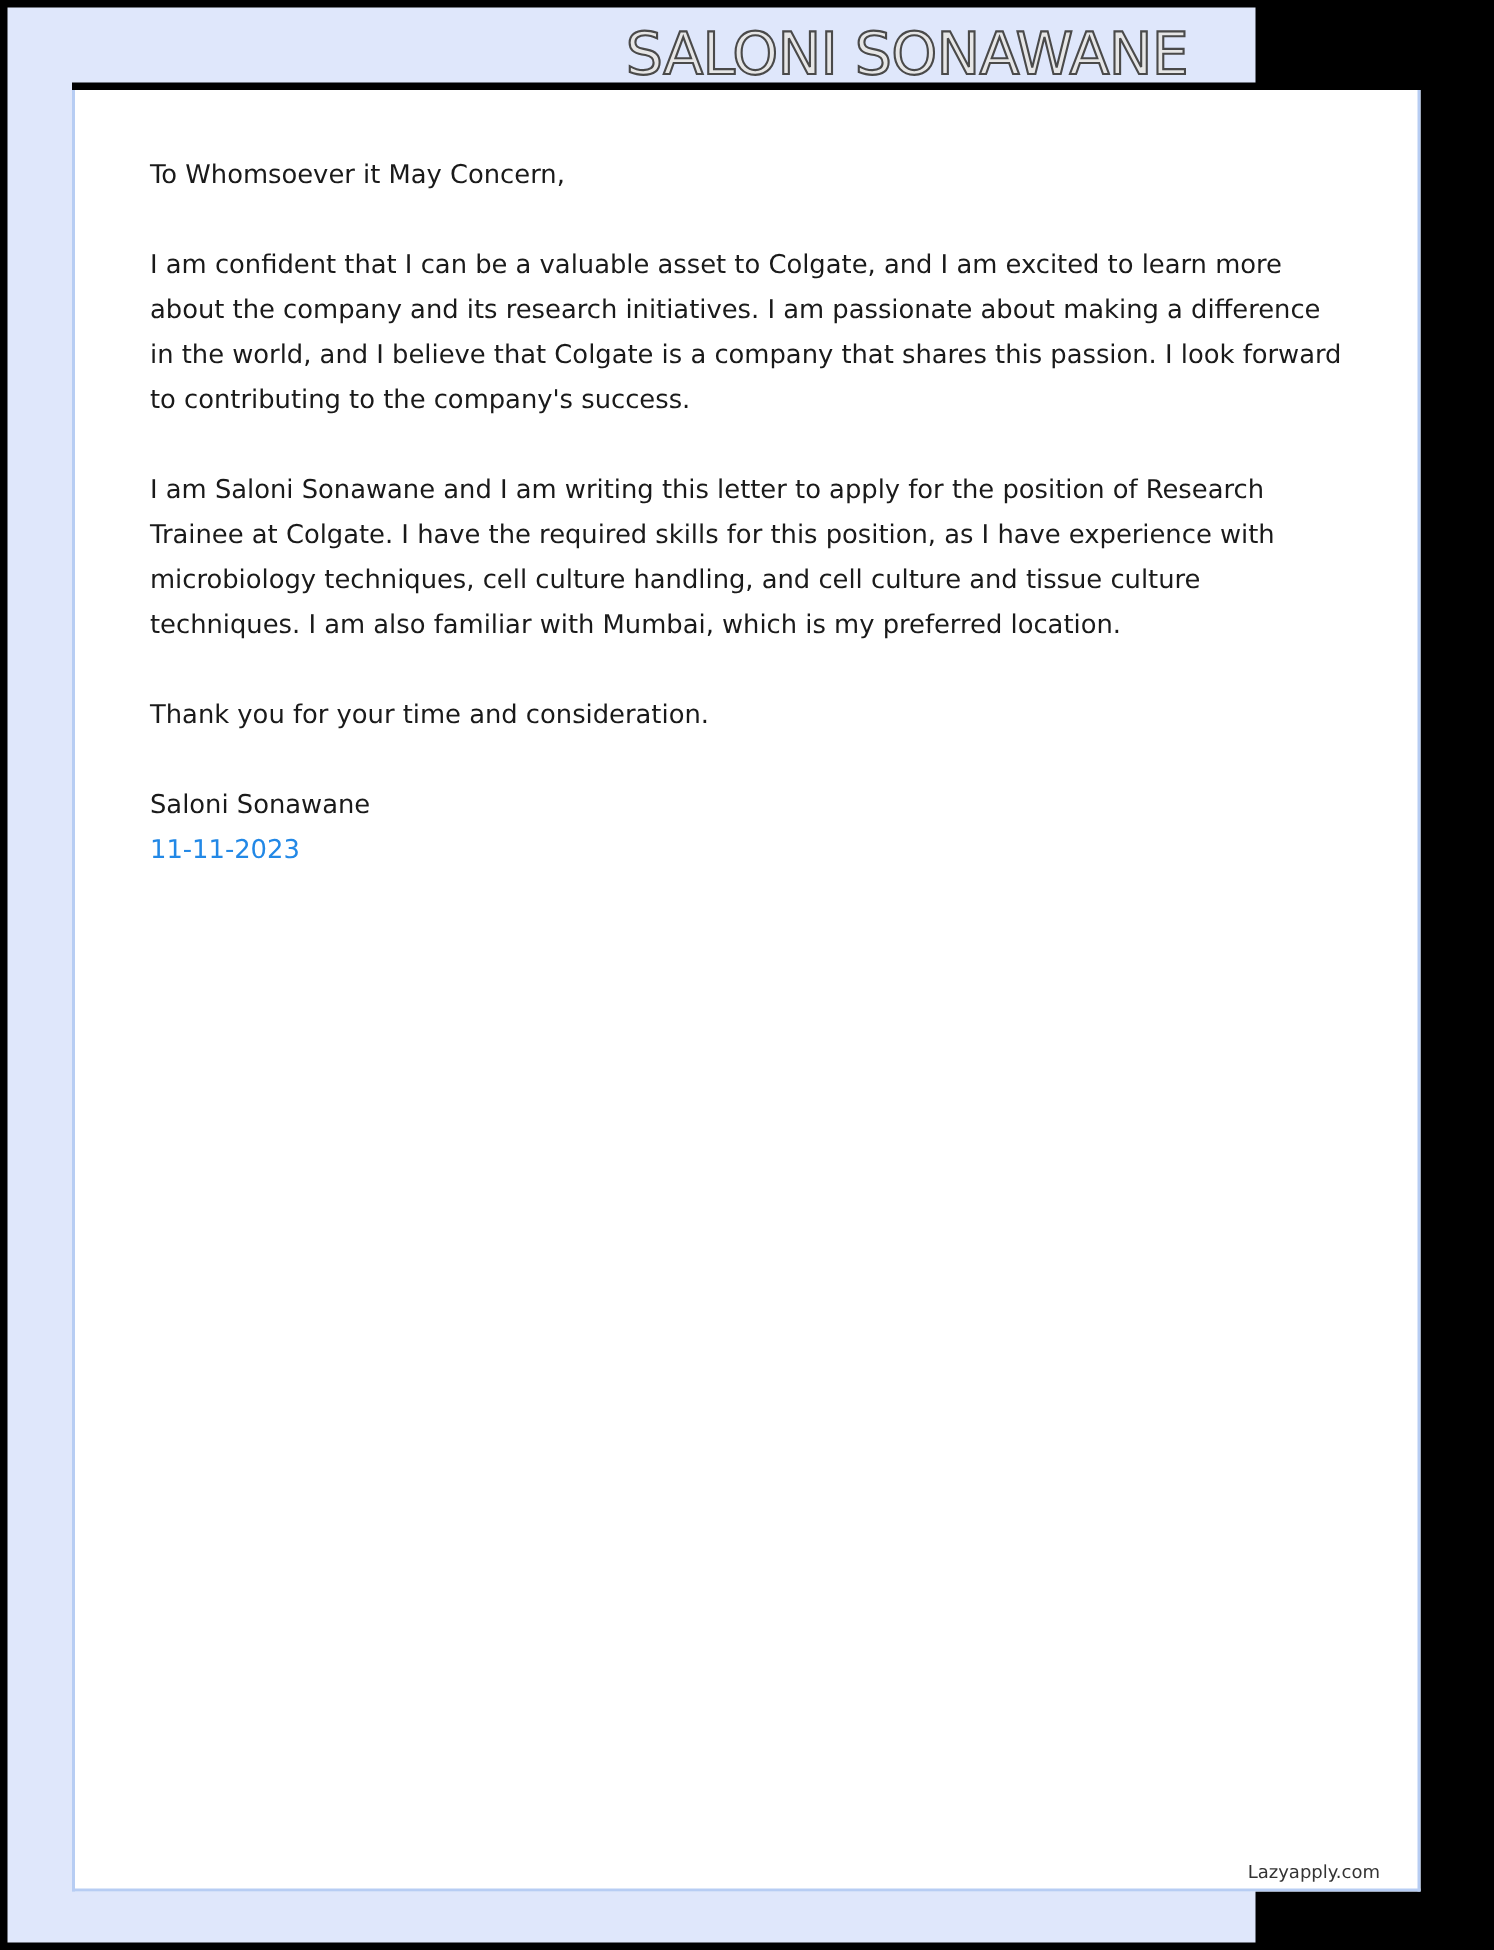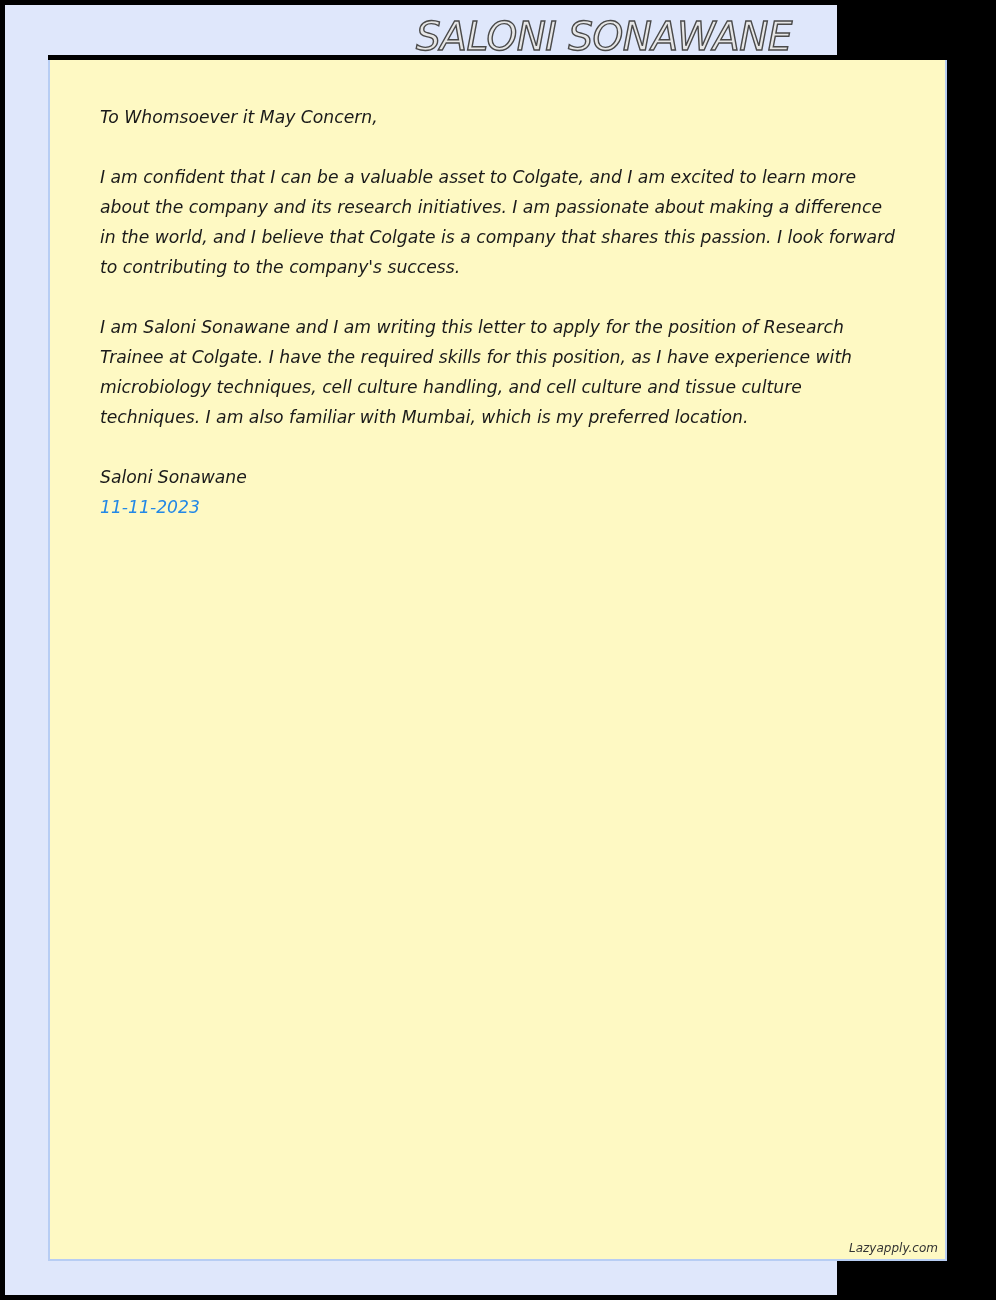--- a/index.html
+++ b/index.html
@@ -14,21 +14,20 @@
       overflow: hidden;
       font-family: "DejaVu Sans", sans-serif;
     }
     .page {
       position: absolute;
       left: 5px;
       top: 5px;
       width: 832px;
       height: 1290px;
       background: #dfe7fb;
-      font-style: italic;
     }
     .name-header {
       position: absolute;
       right: 45px;
       top: 8px;
       font-family: "DejaVu Sans", sans-serif;
       font-size: 39px;
       line-height: 48px;
       letter-spacing: -0.5px;
       color: #e6e6e6;
@@ -44,21 +43,21 @@
       width: 900px;
       height: 5px;
       background: #000000;
     }
     .card {
       position: absolute;
       left: 43px;
       top: 55px;
       width: 895px;
       height: 1199px;
-      background: #fef9c3;
+      background: #ffffff;
       border-left: 2px solid #b7cdf3;
       border-right: 2px solid #b7cdf3;
       border-bottom: 2px solid #b7cdf3;
     }
     .letter {
       position: absolute;
       left: 50px;
       top: 42px;
       width: 800px;
       font-size: 17.2px;
@@ -70,37 +69,38 @@
     }
     .letter .signature {
       margin: 0;
     }
     .letter .date {
       margin: 0;
       color: #2288e6;
     }
     .watermark {
       position: absolute;
-      right: 7px;
+      right: 25px;
       bottom: 3px;
       font-size: 12px;
       line-height: 16px;
       color: #333333;
       margin-top: 20px;
     }
   </style>
 </head>
 <body>
 
 <div class="page">
   <h1 class="name-header">SALONI SONAWANE</h1>
   <div class="top-bar"></div>
   <div class="card">
     <div class="letter">
       <p>To Whomsoever it May Concern,</p>
       <p>I am confident that I can be a valuable asset to Colgate, and I am excited to learn more about the company and its research initiatives. I am passionate about making a difference in the world, and I believe that Colgate is a company that shares this passion. I look forward to contributing to the company's success.</p>
       <p>I am Saloni Sonawane and I am writing this letter to apply for the position of Research Trainee at Colgate. I have the required skills for this position, as I have experience with microbiology techniques, cell culture handling, and cell culture and tissue culture techniques. I am also familiar with Mumbai, which is my preferred location.</p>
+      <p>Thank you for your time and consideration.</p>
       <p class="signature">Saloni Sonawane</p>
       <p class="date">11-11-2023</p>
     </div>
     <div class="watermark">Lazyapply.com</div>
   </div>
 </div>
 
 </body></html>

